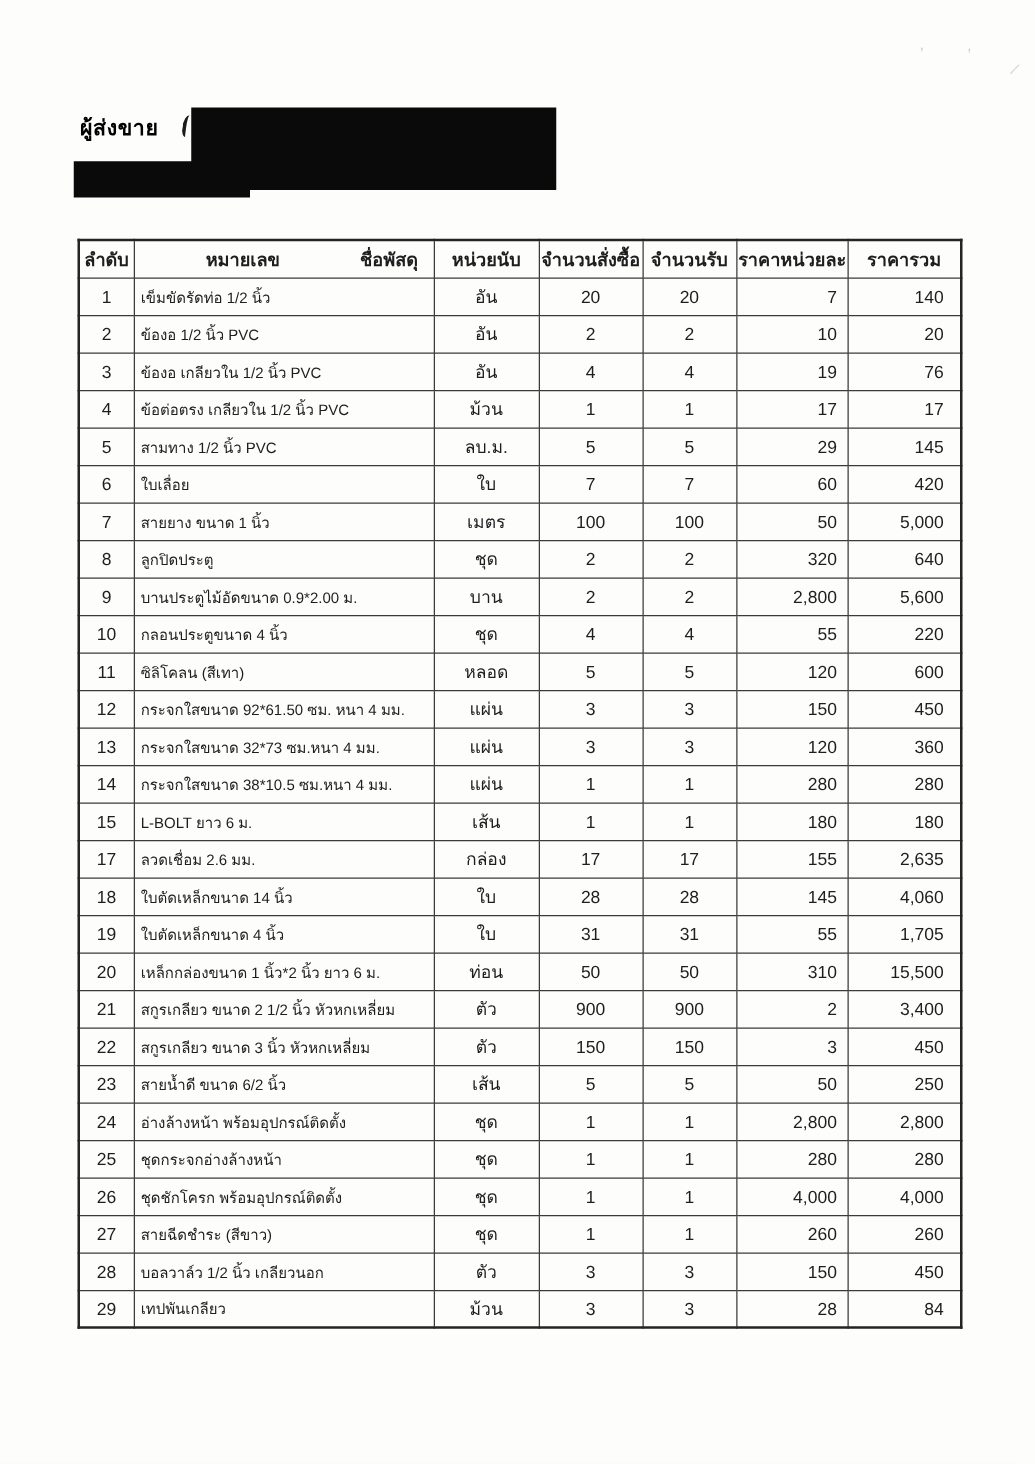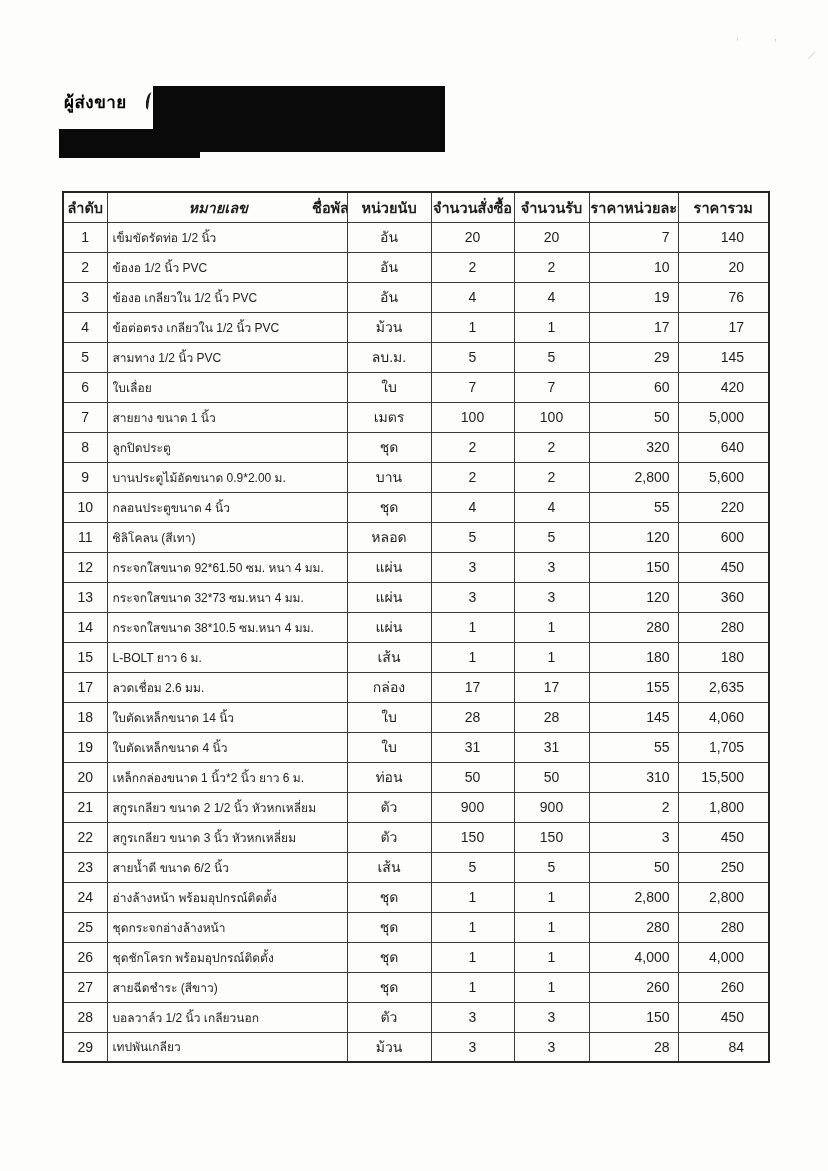--- a/index.html
+++ b/index.html
@@ -61,29 +61,29 @@
     color:#1e1e1e;
     overflow:hidden;
     white-space:nowrap;
   }
   .items th {
     font-weight:bold;
     font-size:14.5px;
     padding:0 1px;
   }
   .items th.h-name { text-align:left; }
-  .items th.h-name .w1 { margin-left:80px;font-style:italic; }
+  .items th.h-name .w1 { margin-left:56px; }
   .items th.h-name .w2 { margin-left:60px; }
   .items td.c-no           { text-align:center; }
   .items td.c-name         { text-align:left; font-size:12px; padding-left:5px; }
   .items td.c-unit         { text-align:center; }
   .items td.c-qty_ordered  { text-align:center; }
   .items td.c-qty_received { text-align:center; }
   .items td.c-unit_price   { text-align:right; padding-right:8px; }
-  .items td.c-total        { text-align:right; padding-right:24px; }
+  .items td.c-total        { text-align:right; padding-right:13px; }
 </style>
 </head>
 <body>
 
 <div class="page">
 
   <span class="vendor-label">ผู้ส่งขาย</span>
   <span class="stray-mark"></span>
   <div class="redaction-a"></div>
   <div class="redaction-b"></div>
@@ -288,21 +288,21 @@
           <td class="c-unit_price">310</td>
           <td class="c-total">15,500</td>
         </tr>
         <tr>
           <td class="c-no">21</td>
           <td class="c-name">สกูรเกลียว ขนาด 2 1/2 นิ้ว หัวหกเหลี่ยม</td>
           <td class="c-unit">ตัว</td>
           <td class="c-qty_ordered">900</td>
           <td class="c-qty_received">900</td>
           <td class="c-unit_price">2</td>
-          <td class="c-total">1,800</td>
+          <td class="c-total">3,400</td>
         </tr>
         <tr>
           <td class="c-no">22</td>
           <td class="c-name">สกูรเกลียว ขนาด 3 นิ้ว หัวหกเหลี่ยม</td>
           <td class="c-unit">ตัว</td>
           <td class="c-qty_ordered">150</td>
           <td class="c-qty_received">150</td>
           <td class="c-unit_price">3</td>
           <td class="c-total">450</td>
         </tr>

